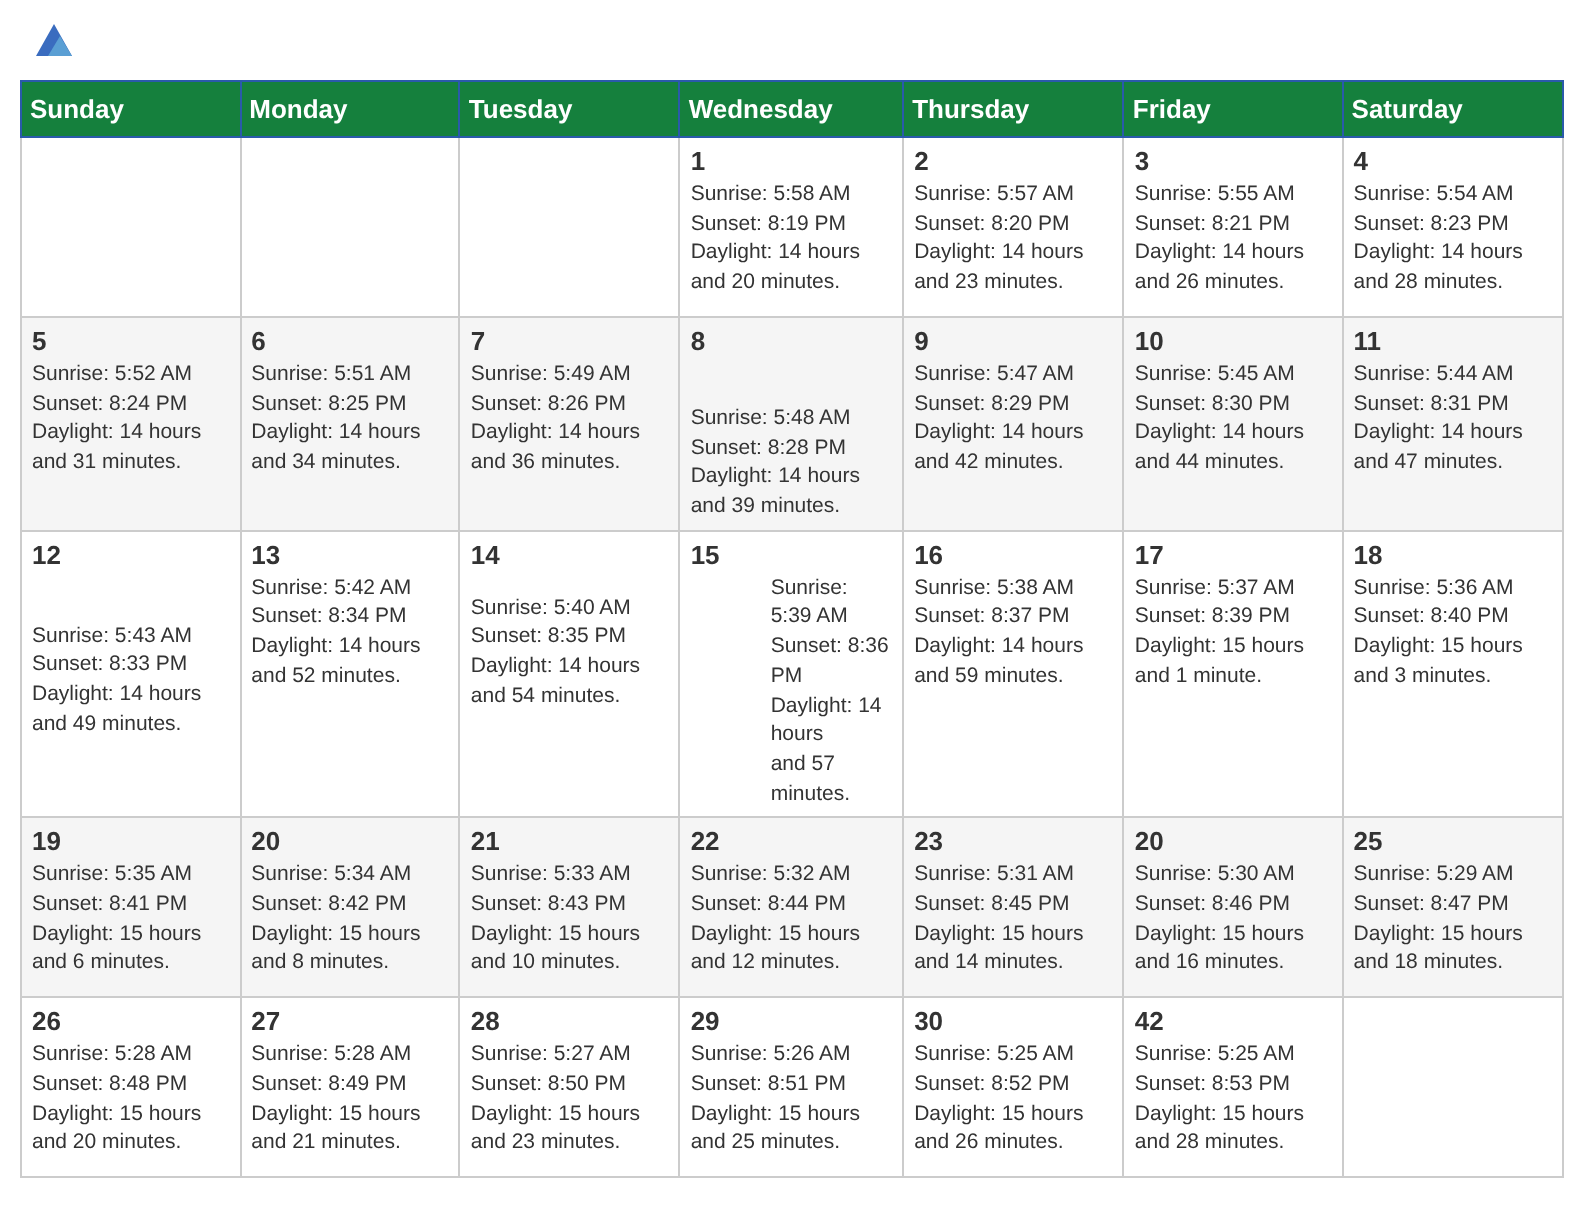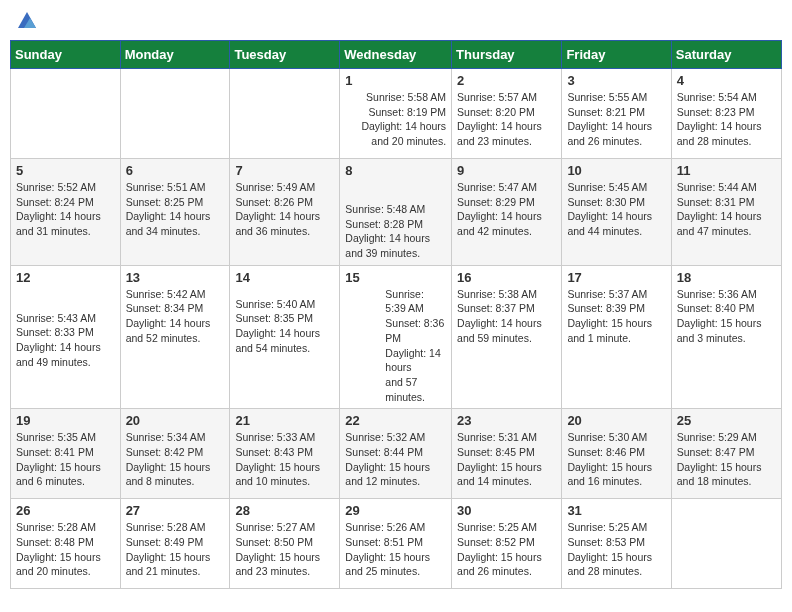--- a/index.html
+++ b/index.html
@@ -128,21 +128,21 @@
         <th>Saturday</th>
       </tr>
   </thead>
   <tbody id="calendar-body">
   <tr>
         <td class="empty-cell"></td>
         <td class="empty-cell"></td>
         <td class="empty-cell"></td>
         <td>
           <span class="day-number">1</span>
-          <div class="day-info" style="white-space: pre-line; text-align: right;">Sunrise: 5:58 AM
+          <div class="day-info" style="white-space: pre-line;">Sunrise: 5:58 AM
 Sunset: 8:19 PM
 Daylight: 14 hours
 and 20 minutes.</div>
         </td>
         <td>
           <span class="day-number">2</span>
           <div class="day-info" style="white-space: pre-line;">Sunrise: 5:57 AM
 Sunset: 8:20 PM
 Daylight: 14 hours
 and 23 minutes.</div>
@@ -345,21 +345,21 @@
 and 25 minutes.</div>
         </td>
         <td>
           <span class="day-number">30</span>
           <div class="day-info" style="white-space: pre-line;">Sunrise: 5:25 AM
 Sunset: 8:52 PM
 Daylight: 15 hours
 and 26 minutes.</div>
         </td>
         <td>
-          <span class="day-number">31</span>
+          <span class="day-number">42</span>
           <div class="day-info" style="white-space: pre-line;">Sunrise: 5:25 AM
 Sunset: 8:53 PM
 Daylight: 15 hours
 and 28 minutes.</div>
         </td>
         <td class="empty-cell"></td>
       </tr>
     </tbody>
 </table>
 

